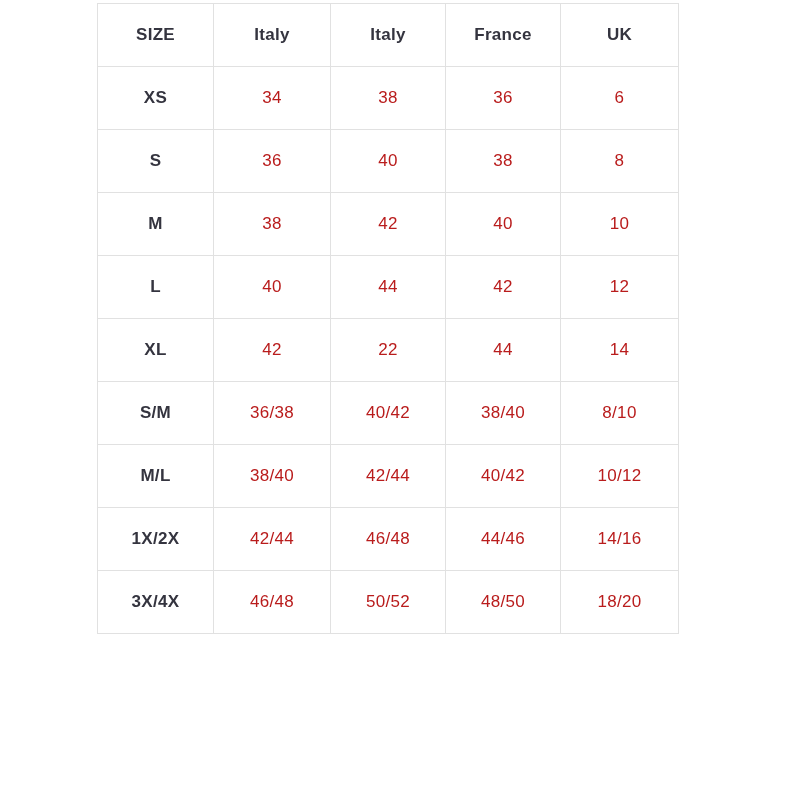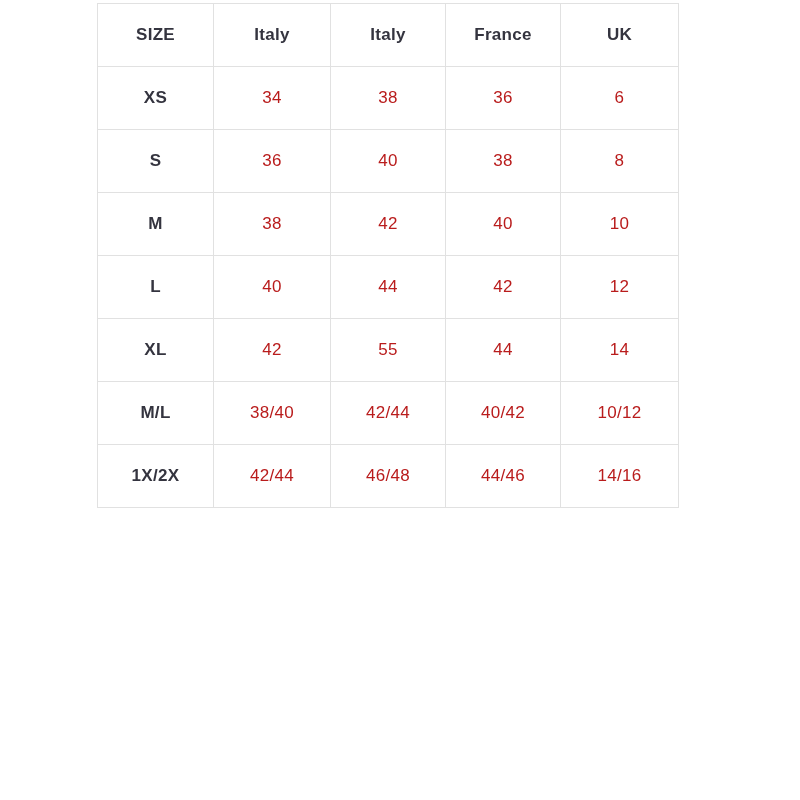--- a/index.html
+++ b/index.html
@@ -92,37 +92,51 @@
       <tr>
         <td class="size-col">L</td>
         <td>40</td>
         <td>44</td>
         <td>42</td>
         <td>12</td>
       </tr>
       <tr>
         <td class="size-col">XL</td>
         <td>42</td>
-        <td>55</td>
+        <td>22</td>
         <td>44</td>
         <td>14</td>
+      </tr>
+      <tr>
+        <td class="size-col">S/M</td>
+        <td>36/38</td>
+        <td>40/42</td>
+        <td>38/40</td>
+        <td>8/10</td>
       </tr>
       <tr>
         <td class="size-col">M/L</td>
         <td>38/40</td>
         <td>42/44</td>
         <td>40/42</td>
         <td>10/12</td>
       </tr>
       <tr>
         <td class="size-col">1X/2X</td>
         <td>42/44</td>
         <td>46/48</td>
         <td>44/46</td>
         <td>14/16</td>
+      </tr>
+      <tr>
+        <td class="size-col">3X/4X</td>
+        <td>46/48</td>
+        <td>50/52</td>
+        <td>48/50</td>
+        <td>18/20</td>
       </tr>
     </tbody>
   </table>
 
   <div class="table-gap"></div>
 
   <table>
     <colgroup>
       <col style="width:116px">
         <col style="width:117px">

